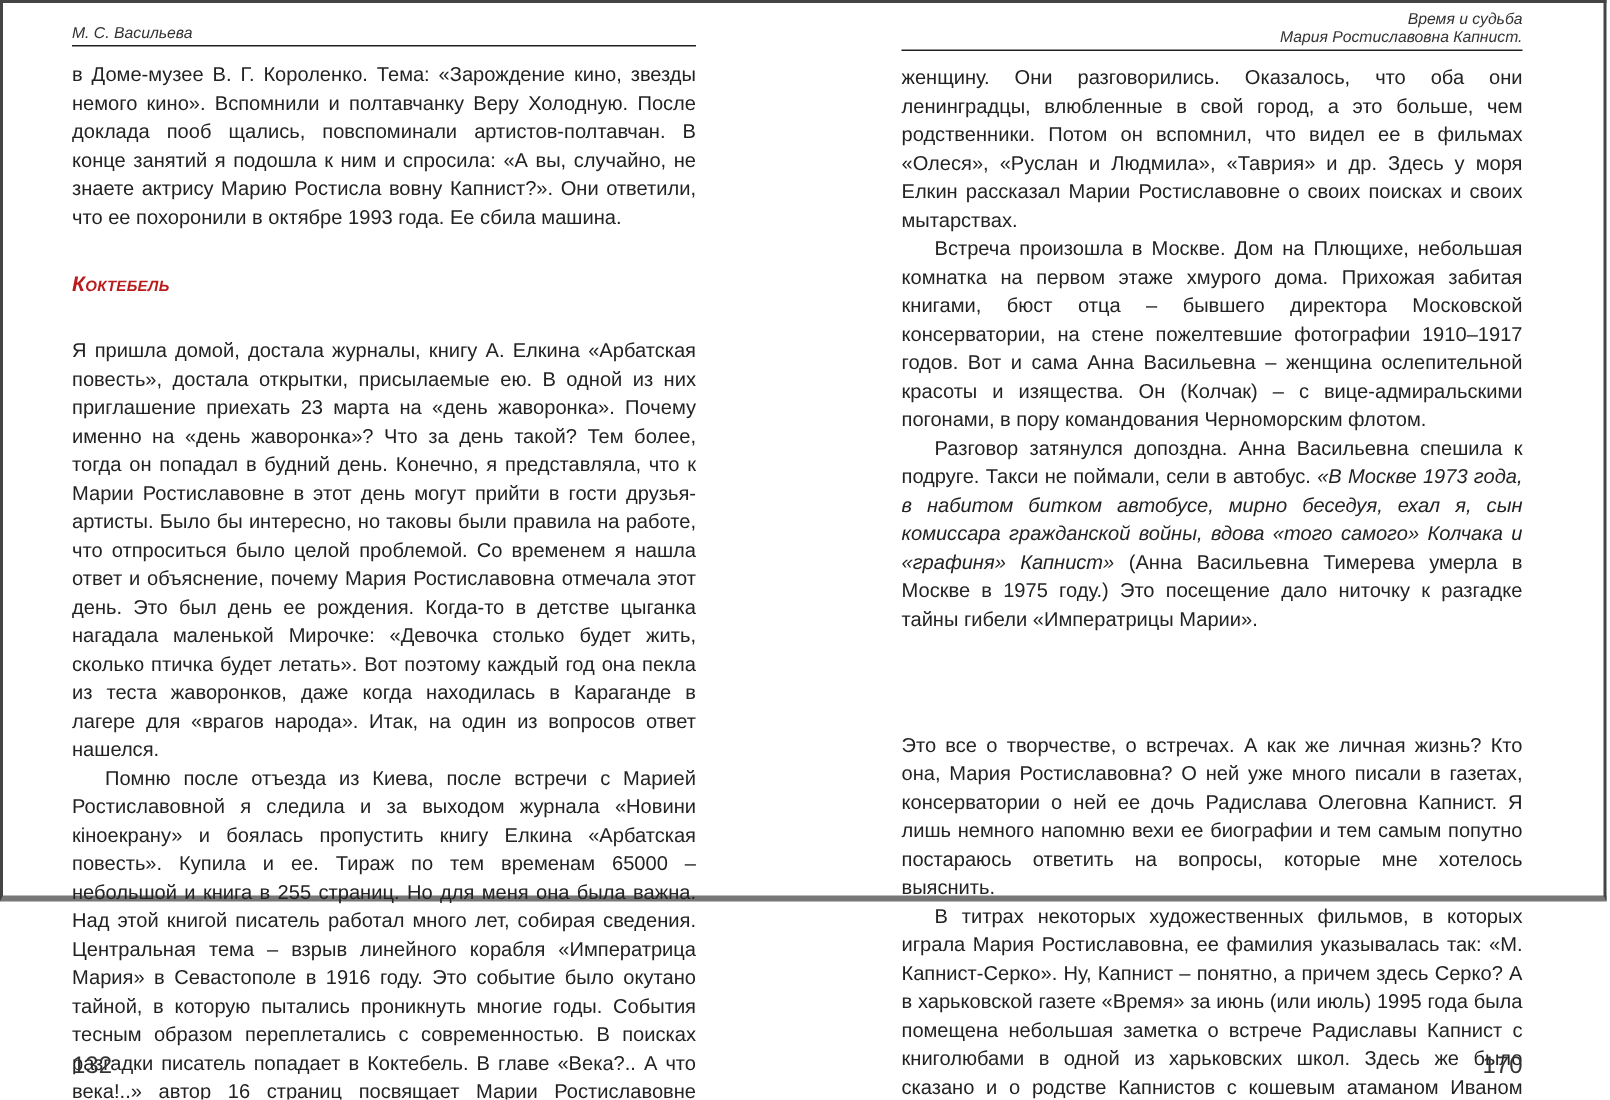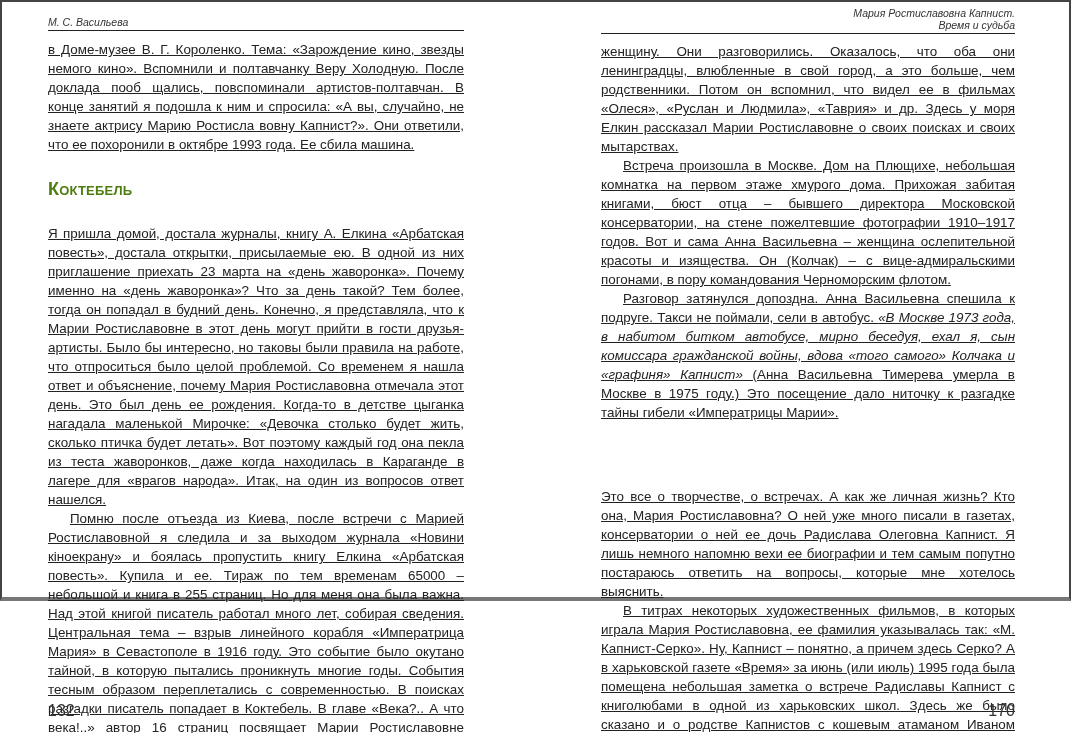--- a/index.html
+++ b/index.html
@@ -20,25 +20,25 @@
     border-bottom: 1.5px solid #222; padding-bottom: 2px; line-height: 12px;
   }
   .left .running-head { left: 46px; top: 14px; width: 416px; }
   .right .running-head { left: 63px; top: 5px; width: 414px; text-align: right; }
   .body-text {
     position: absolute; font-size: 13.4px; line-height: 19px; color: #222;
     text-align: justify;
   }
   .left .body-text { left: 46px; top: 38px; width: 416px; }
   .right .body-text { left: 63px; top: 40px; width: 414px; }
-  .body-text p { margin: 0; text-indent: 22px; text-decoration: underline; }
+  .body-text p { margin: 0; text-indent: 22px; }
   .body-text p.noindent { text-indent: 0; }
   .body-text h2 {
-    font-size: 18px; font-weight: bold; font-variant: small-caps; margin: 0;
-    letter-spacing: 0.2px; color: #4d7c0f;
+    font-size: 14px; font-weight: bold; font-variant: small-caps; margin: 0;
+    letter-spacing: 0.2px; color: #b91c1c; font-style: italic;
   }
   .gap-before-h { height: 26px; }
   .gap-after-h { height: 25px; }
   .gap-before-h2 { height: 38px; }
   .gap-after-h2 { height: 27px; }
   em { font-style: italic; }
   .folio { position: absolute; font-size: 16px; color: #333; top: 700px; }
   .left .folio { left: 46px; }
   .right .folio { right: 58px; }
 </style>
@@ -56,22 +56,22 @@
       <div class="gap-after-h"></div>
       <p class="noindent">Я пришла домой, достала журналы, книгу А. Елкина «Арбатская повесть», достала открытки, присылаемые ею. В одной из них приглашение приехать 23 марта на «день жаворонка». Почему именно на «день жаворонка»? Что за день такой? Тем более, тогда он попадал в будний день. Конечно, я представляла, что к Марии Ростиславовне в этот день могут прийти в гости друзья-артисты. Было бы интересно, но таковы были правила на работе, что отпроситься было целой проблемой. Со временем я нашла ответ и объяснение, почему Мария Ростиславовна отмечала этот день. Это был день ее рождения. Когда-то в детстве цыганка нагадала маленькой Мирочке: «Девочка столько будет жить, сколько птичка будет летать». Вот поэтому каждый год она пекла из теста жаворонков, даже когда находилась в Караганде в лагере для «врагов народа». Итак, на один из вопросов ответ нашелся.</p>
       <p>Помню после отъезда из Киева, после встречи с Марией Ростиславовной я следила и за выходом журнала «Новини кіноекрану» и боялась пропустить книгу Елкина «Арбатская повесть». Купила и ее. Тираж по тем временам 65000 – небольшой и книга в 255 страниц. Но для меня она была важна. Над этой книгой писатель работал много лет, собирая сведения. Центральная тема – взрыв линейного корабля «Императрица Мария» в Севастополе в 1916 году. Это событие было окутано тайной, в которую пытались проникнуть многие годы. События тесным образом переплетались с современностью. В поисках разгадки писатель попадает в Коктебель. В главе «Века?.. А что века!..» автор 16 страниц посвящает Марии Ростиславовне Капнист, описывает встречу с ней на берегу моря недалеко от дома поэта Максимилиана Волошина. Она привлекла к себе внимание – одетая в древнегреческий хитон, девически стройная, стремительная, женственная. Она казалась видением, вышедшим из древнего этого моря, из тысячелетней мглы Таврии. Удивительное платье, но как оно вписывалось в Коктебель.</p>
 
     </div>
     <div class="folio">132</div>
   </div>
 
   <div class="page right">
     <div class="running-head">
+      <div>Время и судьба</div>
       <div>Мария Ростиславовна Капнист.</div>
-      <div>Время и судьба</div>
     </div>
     <div class="body-text">
       <p class="noindent">женщину. Они разговорились. Оказалось, что оба они ленинградцы, влюбленные в свой город, а это больше, чем родственники. Потом он вспомнил, что видел ее в фильмах «Олеся», «Руслан и Людмила», «Таврия» и др. Здесь у моря Елкин рассказал Марии Ростиславовне о своих поисках и своих мытарствах.</p>
       <p>Встреча произошла в Москве. Дом на Плющихе, небольшая комнатка на первом этаже хмурого дома. Прихожая забитая книгами, бюст отца – бывшего директора Московской консерватории, на стене пожелтевшие фотографии 1910–1917 годов. Вот и сама Анна Васильевна – женщина ослепительной красоты и изящества. Он (Колчак) – с вице-адмиральскими погонами, в пору командования Черноморским флотом.</p>
       <p><span>Разговор затянулся допоздна. Анна Васильевна спешила к подруге. Такси не поймали, сели в автобус. </span><em>«В Москве 1973 года, в набитом битком автобусе, мирно беседуя, ехал я, сын комиссара гражданской войны, вдова «того самого» Колчака и «графиня» Капнист»</em><span> (Анна Васильевна Тимерева умерла в Москве в 1975 году.) Это посещение дало ниточку к разгадке тайны гибели «Императрицы Марии».</span></p>
       <div class="gap-before-h2"></div>
       <div class="gap-after-h2"></div>
       <p class="noindent">Это все о творчестве, о встречах. А как же личная жизнь? Кто она, Мария Ростиславовна? О ней уже много писали в газетах, консерватории о ней ее дочь Радислава Олеговна Капнист. Я лишь немного напомню вехи ее биографии и тем самым попутно постараюсь ответить на вопросы, которые мне хотелось выяснить.</p>
       <p>В титрах некоторых художественных фильмов, в которых играла Мария Ростиславовна, ее фамилия указывалась так: «М. Капнист-Серко». Ну, Капнист – понятно, а причем здесь Серко? А в харьковской газете «Время» за июнь (или июль) 1995 года была помещена небольшая заметка о встрече Радиславы Капнист с книголюбами в одной из харьковских школ. Здесь же было сказано и о родстве Капнистов с кошевым атаманом Иваном Сирко (памятник которому установлен в Мерефе). Но, Марии Ростиславовны уже не было, а координатов Радиславы я не знала. Снова вопрос, каким образом породнились Капнисты и Сирко? Теперь уже я стала интересоваться сведениями об Иване Сирко. В 1998 году в газете «Слобода» было помещено объявление о том, что в Харьковской муниципальной галерее состоится презентация</p>
     </div>

